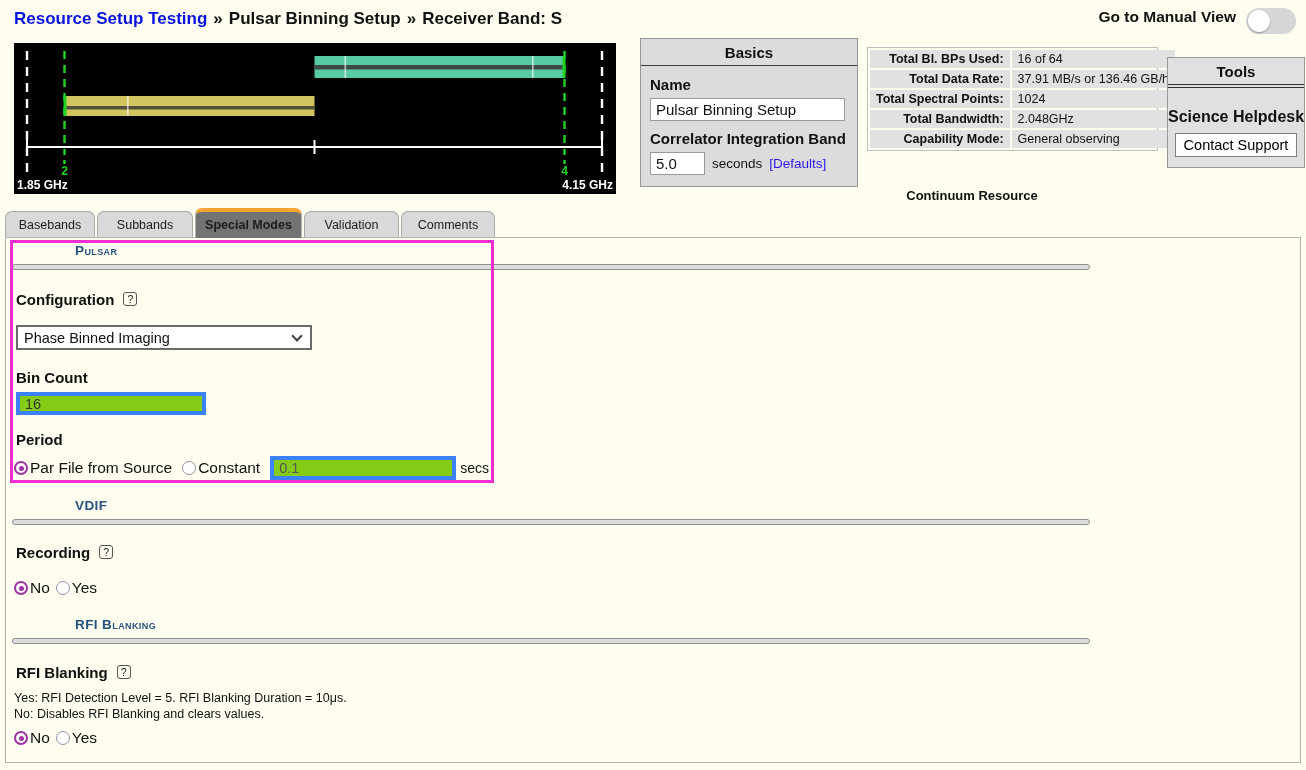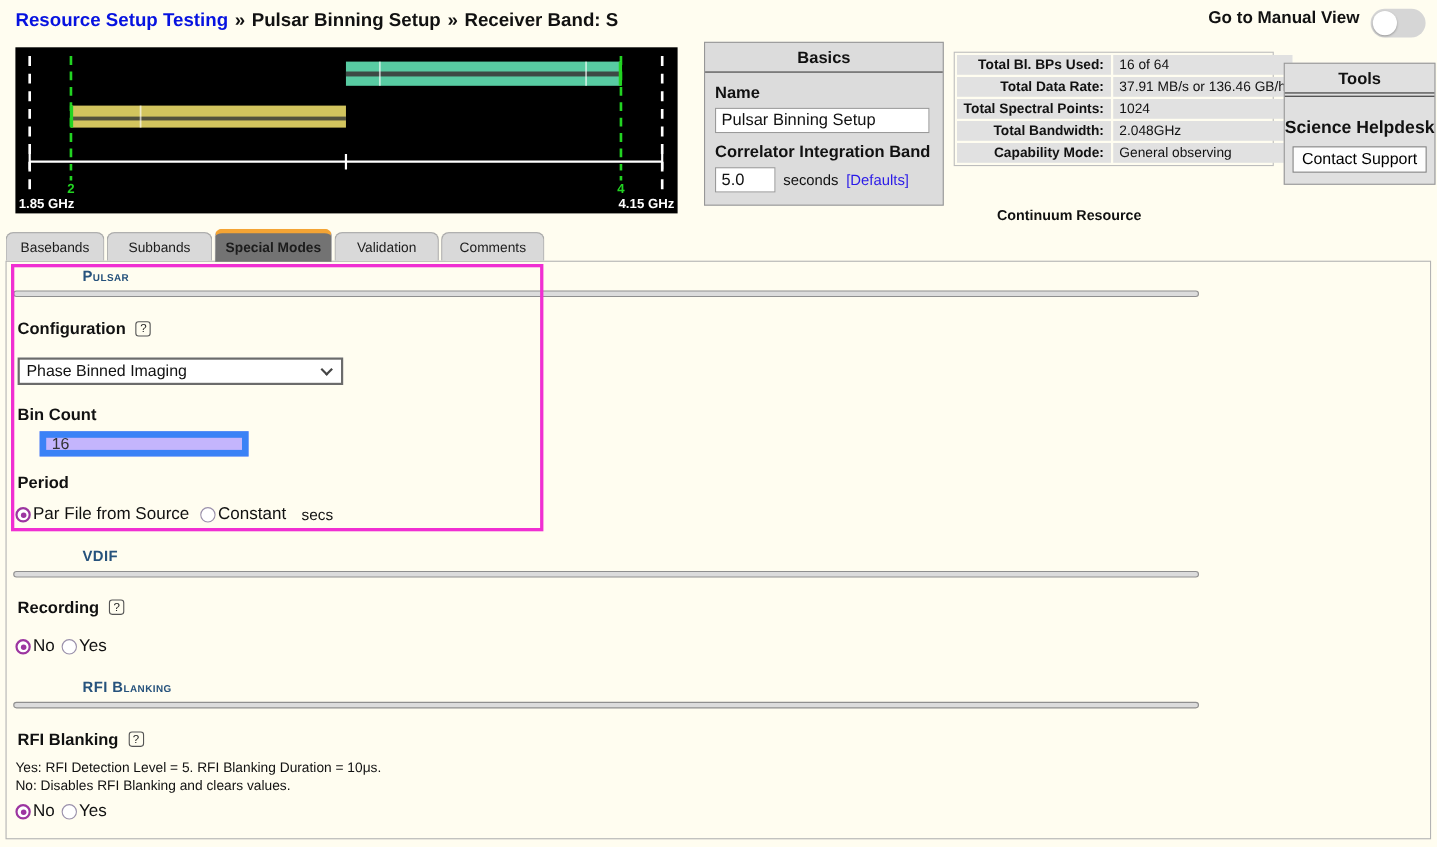--- a/index.html
+++ b/index.html
@@ -72,21 +72,21 @@
   .help { display:inline-block; width:14px; height:14px; border:1px solid #555; border-radius:3px;
     font-size:10.5px; line-height:12px; text-align:center; font-weight:normal; vertical-align:2px;
     margin-left:9px; color:#222; background:transparent; cursor:pointer; }
 
   .dropdown { left:16px; top:325px; width:296px; height:25px; border:2px solid #6b6b6b; background:#fff;
     display:flex; align-items:center; justify-content:space-between; padding:0 9px 0 6px;
     font-size:14.5px; cursor:pointer; }
   .chev { width:8px; height:8px; border-right:2px solid #444; border-bottom:2px solid #444;
     transform:rotate(45deg); margin-top:-4px; }
 
-  .disabled-input { background:#c4b5fd; border:6px solid #3b82f6; color:#333;margin-left:20px; }
+  .disabled-input { background:#84cc16; border:4px solid #3b82f6; color:#333; }
 
   .radio-row { display:flex; align-items:center; }
   .radio { width:14px; height:14px; border-radius:50%; background:#fff; border:1.5px solid #9a90ab;
     display:inline-block; position:relative; flex:0 0 auto; cursor:pointer; }
   .radio.checked { border:2px solid #9c35a0; }
   .radio.checked::after { content:""; position:absolute; left:2.5px; top:2.5px; width:5.5px; height:5.5px;
     border-radius:50%; background:#9c35a0; }
   .radio-lbl { font-size:15.5px; margin:0 10px 0 2px; cursor:pointer; white-space:nowrap; }
 
   .rfi-text { left:14px; top:691px; font-size:12.5px; line-height:15.5px; }
@@ -207,20 +207,21 @@
 
 <div class="abs form-lbl" style="top:369px;">Bin Count</div>
 <input class="abs text-input disabled-input" style="left: 16px; top: 392px; width: 190px; height: 23px; font-size: 14.5px;" value="16">
 
 <div class="abs form-lbl" style="top:431px;">Period</div>
 <div class="abs radio-row" style="left:14px; top:455px; height:26px;">
   <span class="radio checked"></span>
   <span class="radio-lbl">Par File from Source</span>
   <span class="radio"></span>
   <span class="radio-lbl">Constant</span>
+  <input class="text-input disabled-input" style="width: 186px; height: 24px; font-size: 14.5px; color: rgb(85, 85, 85);" value="0.1">
   <span style="font-size:14px; margin-left:4px;">secs</span>
 </div>
 
 <div class="abs section-head" style="top:498px;">VDIF</div>
 <div class="abs pill" style="top:519px;"></div>
 
 <div class="abs form-lbl" style="top:544px;">
   <span>Recording</span><span class="help">?</span>
 </div>
 <div class="abs radio-row" style="left:14px; top:579px;">

